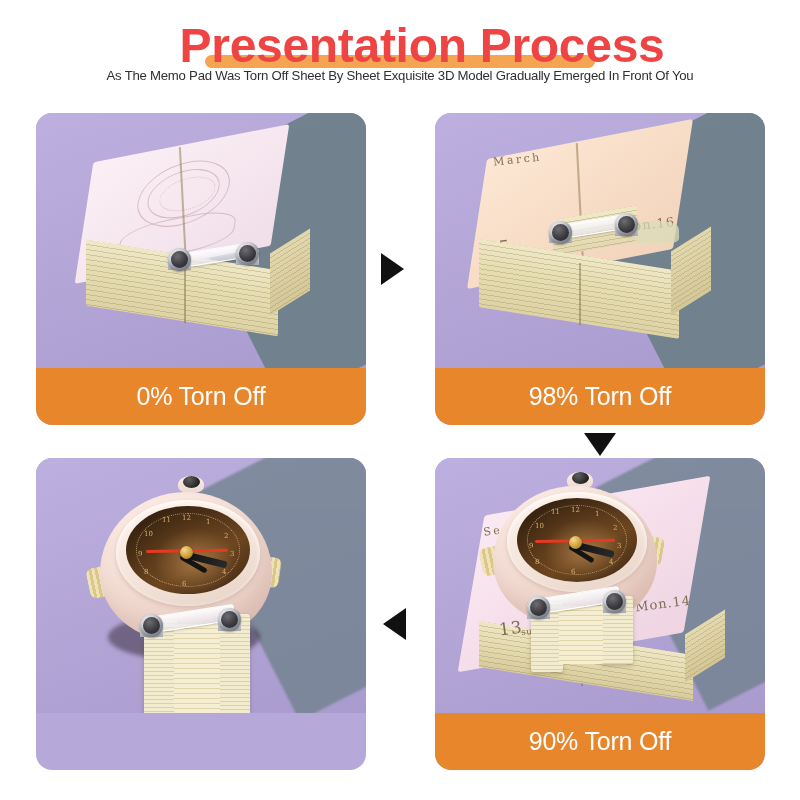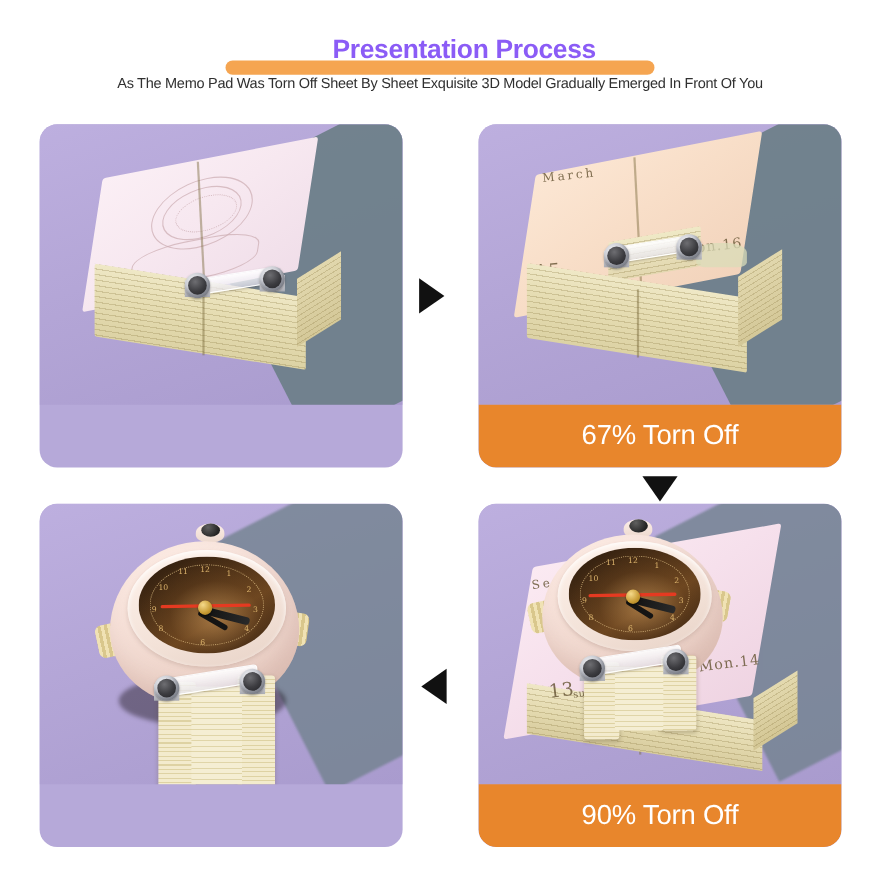--- a/index.html
+++ b/index.html
@@ -19,21 +19,21 @@
   }
   .title-underline {
     position: absolute; left: 50%; top: 31px;
     transform: translateX(-50%);
     width: 390px; height: 13px;
     background: #F5A551; border-radius: 7px;
     z-index: 1;
   }
   .title-text {
     position: relative; z-index: 2;
-    font-size: 24px; font-weight: bold; color: #8b5cf6;
+    font-size: 48px; font-weight: bold; color: #ef4444;
     letter-spacing: -0.3px; line-height: 44px;
     font-family: "Liberation Sans", sans-serif;
     padding-left: 44px;
   }
   .subtitle {
     position: absolute; left: 0; top: 66px; width: 800px;
     text-align: center; font-size: 13.2px; color: #303030;
     letter-spacing: -0.25px; line-height: 20px;
   }
 
@@ -321,20 +321,23 @@
 
         <div class="clipbar" style="left:104px; top:97px;">
           <div class="clip-plate" style="left:8px; top:6px;"></div>
           <div class="knob-body" style="left:0px; top:13px;"></div>
           <div class="knob" style="left:0px; top:6px;"></div>
           <div class="knob-body" style="left:68px; top:8px;"></div>
           <div class="knob" style="left:68px; top:0px;"></div>
         </div>
       </div>
     </div>
+    <div class="caption">
+      <span>0% Torn Off</span>
+    </div>
   </div>
 
   <div class="arrow right" style="left:381px; top:253px;"></div>
 
   <div class="panel p2">
     <div class="photo">
       <div class="table-shadow" style="right:-55px; top:70px; width:250px; height:250px;"></div>
 
       <div class="pad" style="left:22px; top:28px;">
         <div class="pad-top" style="left:20px; top:0px; width:206px; height:126px;
@@ -365,21 +368,21 @@
         <div class="clipbar" style="left:92px; top:70px;">
           <div class="clip-plate" style="left:10px; top:8px; width:70px;"></div>
           <div class="knob-body" style="left:0px; top:17px;"></div>
           <div class="knob" style="left:0px; top:10px;"></div>
           <div class="knob-body" style="left:66px; top:10px;"></div>
           <div class="knob" style="left:66px; top:2px;"></div>
         </div>
       </div>
     </div>
     <div class="caption">
-      <span>67% Torn Off</span>
+      <span>98% Torn Off</span>
     </div>
   </div>
 
   <div class="arrow down" style="left:584px; top:433px;"></div>
 
   <div class="panel p3">
     <div class="photo">
       <div class="table-shadow soft" style="right:-70px; top:40px; width:250px; height:250px;"></div>
 
       <div class="clock" style="left:50px; top:16px; width:230px; height:236px;">

